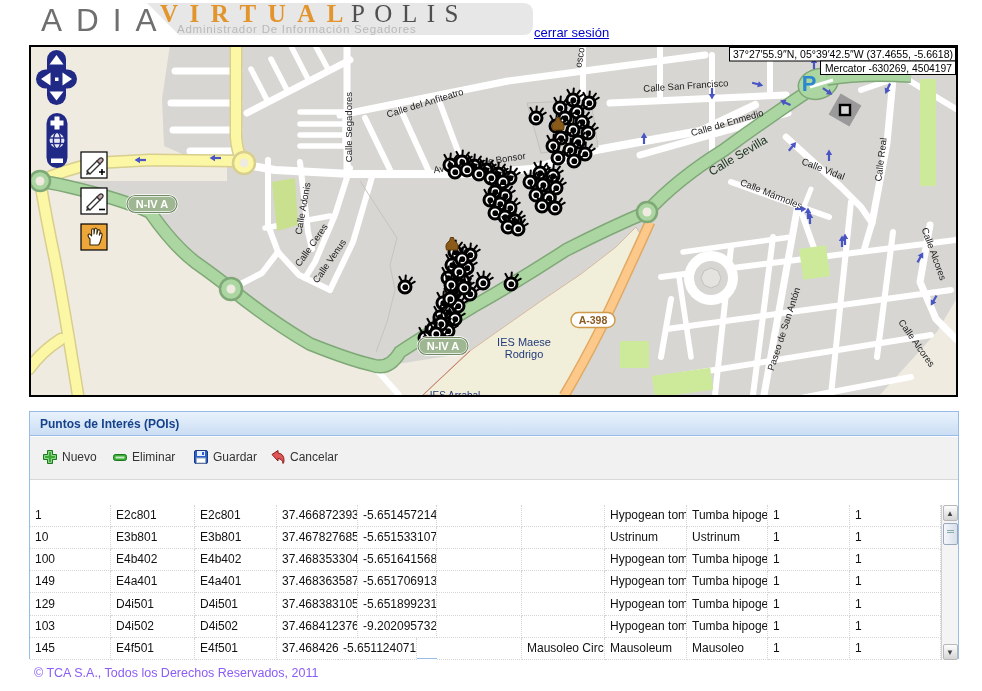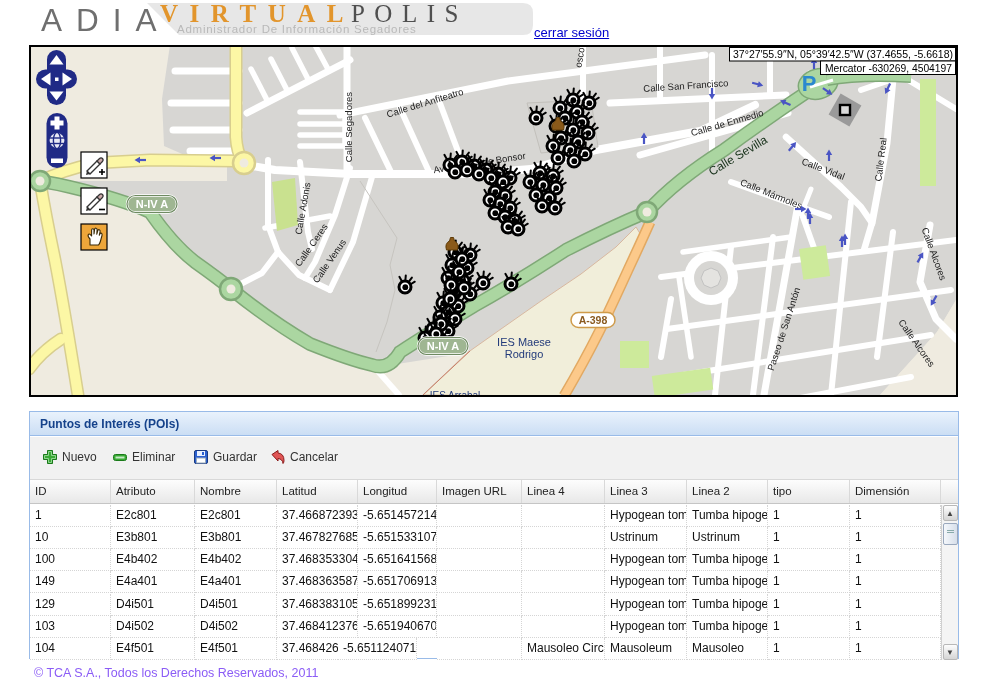--- a/index.html
+++ b/index.html
@@ -341,33 +341,20 @@
       <span class="tbtn" style="left:163px"><svg width="16" height="16">
           <rect x="1.5" y="1.5" width="13" height="13" rx="1.5" fill="#2a5fd0" stroke="#1a3a80"></rect>
           <rect x="4" y="2" width="8" height="5" fill="#e8f0ff"></rect>
           <rect x="9" y="3" width="2" height="3" fill="#2a5fd0"></rect>
           <rect x="3.5" y="9" width="9" height="5" fill="#fff" stroke="#9ab"></rect>
         </svg>Guardar</span>
       <span class="tbtn" style="left:240px"><svg width="16" height="16">
           <path d="M2,5.5 L8,1.5 L8,4 Q14,4.5 14,11.5 Q14,13.5 13,14.5 Q12.6,10 8,9.5 L8,12 Z" fill="#e05555" stroke="#8a1a1a" stroke-width="1"></path>
         </svg>Cancelar</span>
     </div>
-    <div class="abs" id="ghead">
-      <div class="hc" style="left:0px;width:81px">ID</div>
-      <div class="hc" style="left:81px;width:84px">Atributo</div>
-      <div class="hc" style="left:165px;width:82px">Nombre</div>
-      <div class="hc" style="left:247px;width:81px">Latitud</div>
-      <div class="hc" style="left:328px;width:79px">Longitud</div>
-      <div class="hc" style="left:407px;width:85px">Imagen URL</div>
-      <div class="hc" style="left:492px;width:83px">Linea 4</div>
-      <div class="hc" style="left:575px;width:82px">Linea 3</div>
-      <div class="hc" style="left:657px;width:81px">Linea 2</div>
-      <div class="hc" style="left:738px;width:82px">tipo</div>
-      <div class="hc" style="left:820px;width:91px">Dimensión</div>
-    </div>
     <div class="abs" id="gbody">
       <div class="row" style="top:0.0px">
         <div class="cell" style="left:0px;width:81px">1</div>
         <div class="cell" style="left:81px;width:84px">E2c801</div>
         <div class="cell" style="left:165px;width:82px">E2c801</div>
         <div class="cell" style="left:247px;width:81px">37.4668723933</div>
         <div class="cell" style="left:328px;width:79px">-5.651457214</div>
         <div class="cell" style="left:407px;width:85px"></div>
         <div class="cell" style="left:492px;width:83px"></div>
         <div class="cell" style="left:575px;width:82px">Hypogean tomb</div>
@@ -425,30 +412,30 @@
         <div class="cell" style="left:575px;width:82px">Hypogean tomb</div>
         <div class="cell" style="left:657px;width:81px">Tumba hipogea</div>
         <div class="cell" style="left:738px;width:82px">1</div>
         <div class="cell" style="left:820px;width:91px">1</div>
       </div>
       <div class="row" style="top:110.7px">
         <div class="cell" style="left:0px;width:81px">103</div>
         <div class="cell" style="left:81px;width:84px">D4i502</div>
         <div class="cell" style="left:165px;width:82px">D4i502</div>
         <div class="cell" style="left:247px;width:81px">37.4684123766</div>
-        <div class="cell" style="left:328px;width:79px">-5.651940670</div>
+        <div class="cell" style="left:328px;width:79px">-9.202095732</div>
         <div class="cell" style="left:407px;width:85px"></div>
         <div class="cell" style="left:492px;width:83px"></div>
         <div class="cell" style="left:575px;width:82px">Hypogean tomb</div>
         <div class="cell" style="left:657px;width:81px">Tumba hipogea</div>
         <div class="cell" style="left:738px;width:82px">1</div>
         <div class="cell" style="left:820px;width:91px">1</div>
       </div>
       <div class="row" style="top:132.8px">
-        <div class="cell" style="left:0px;width:81px">104</div>
+        <div class="cell" style="left:0px;width:81px">145</div>
         <div class="cell" style="left:81px;width:84px">E4f501</div>
         <div class="cell" style="left:165px;width:82px">E4f501</div>
         <div class="cell" style="left:247px;width:81px">37.4684264203</div>
         <div class="cell" style="left:308px;width:79px">-5.651124071</div>
         <div class="cell" style="left:407px;width:85px"></div>
         <div class="cell" style="left:492px;width:83px">Mausoleo Circular</div>
         <div class="cell" style="left:575px;width:82px">Mausoleum</div>
         <div class="cell" style="left:657px;width:81px">Mausoleo</div>
         <div class="cell" style="left:738px;width:82px">1</div>
         <div class="cell" style="left:820px;width:91px">1</div>

